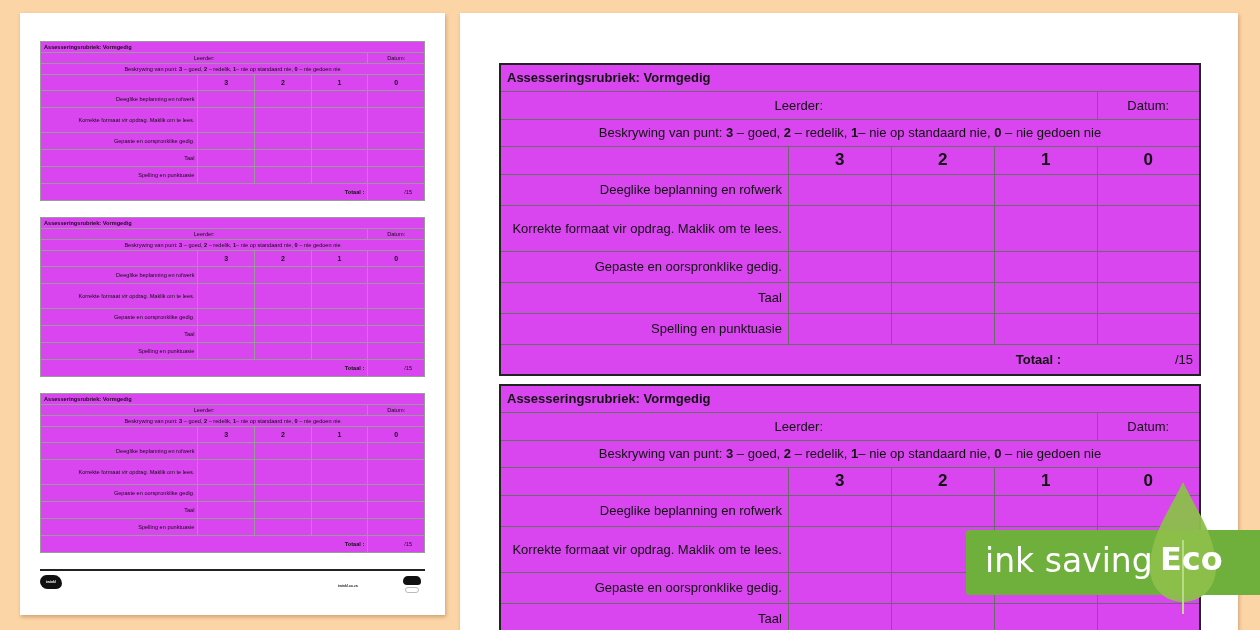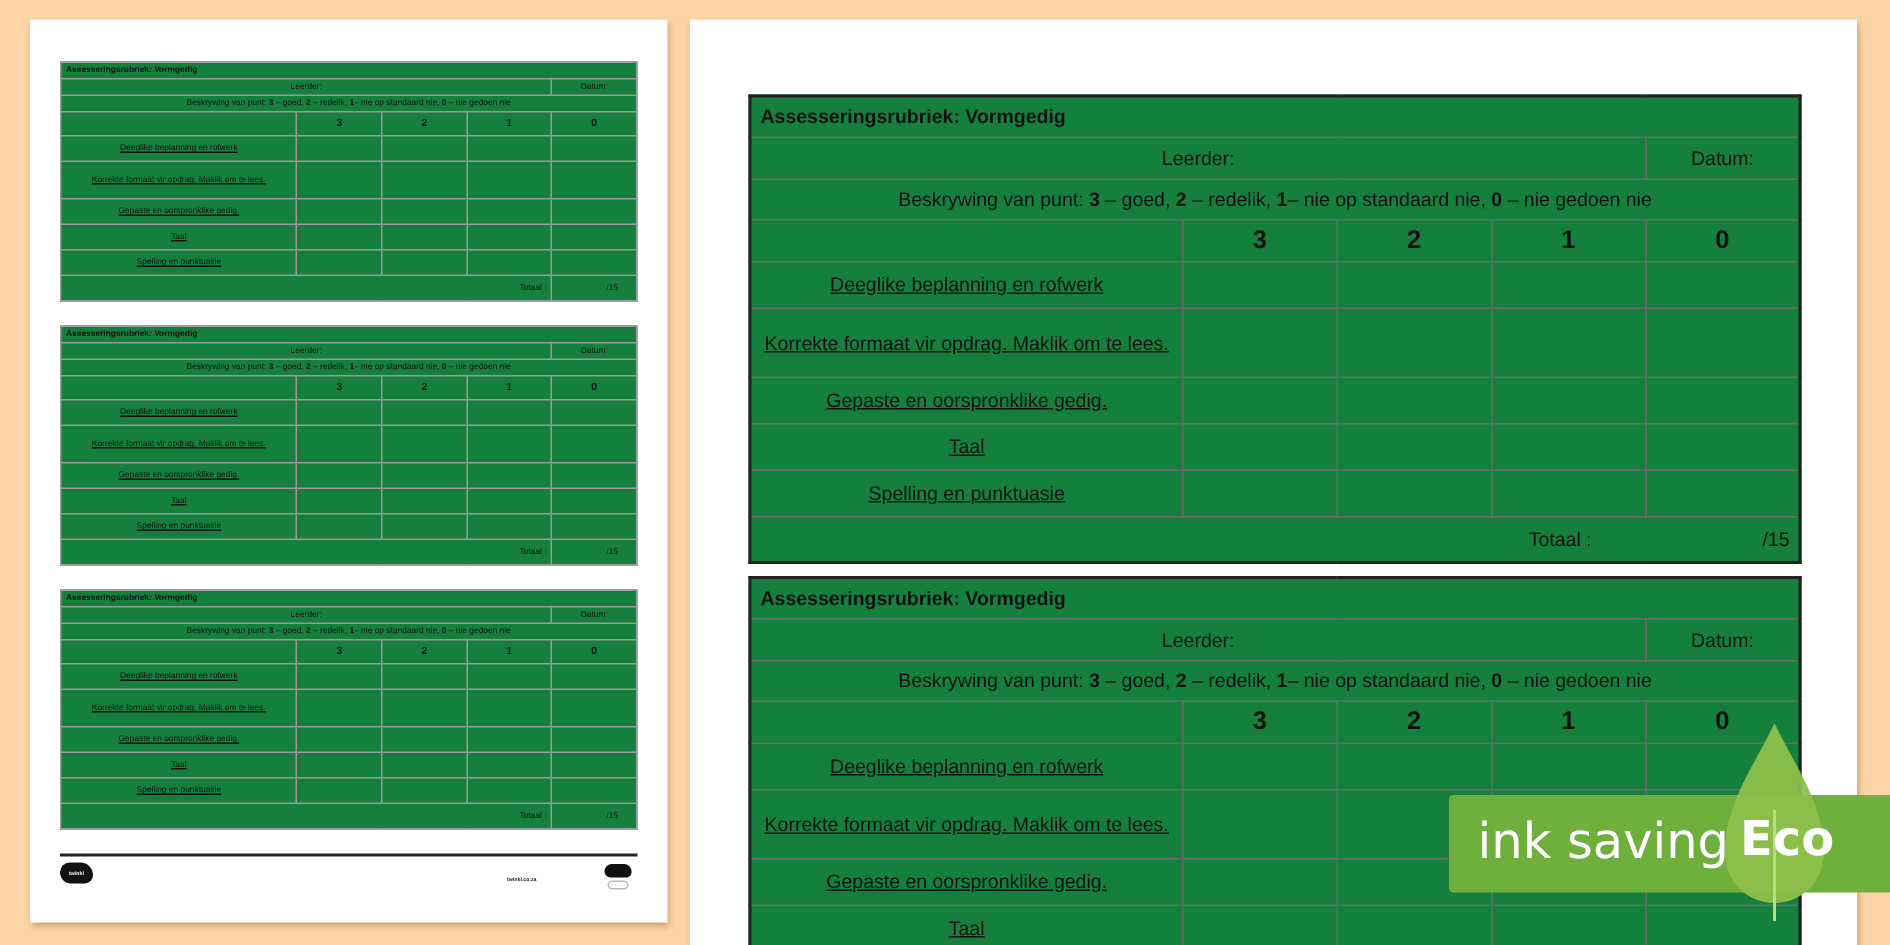--- a/index.html
+++ b/index.html
@@ -4,28 +4,28 @@
 <style>
   * { box-sizing: border-box; margin: 0; padding: 0; }
   html, body { width: 1260px; height: 630px; overflow: hidden; }
   body { background: #fcd5a6; font-family: "Liberation Sans", sans-serif; position: relative; color: #111; }
 
   .page { position: absolute; background: #fff; box-shadow: 1px 2px 4px rgba(150,100,50,0.45); }
   #page-left { left: 20px; top: 13px; width: 425px; height: 602px; }
   #page-right { left: 460px; top: 13px; width: 778px; height: 640px; }
 
   
-  .rubric { position: absolute; border-collapse: collapse; background: #15803d; table-layout: fixed; }
+  .rubric { position: absolute; border-collapse: collapse; background: #d946ef; table-layout: fixed; }
   .rubric td { border: 1px solid #555; vertical-align: middle; }
   .rubric .title { font-weight: bold; text-align: left; }
   .rubric .lbl { text-align: center; }
-  .rubric .crit { text-align: center; text-decoration: underline; }
+  .rubric .crit { text-align: right; }
   .rubric .score-h { font-weight: bold; text-align: center; }
   .rubric .total-row td { text-align: right; }
-  .rubric .tot-lbl { font-weight: normal; margin-top: 36px; }
+  .rubric .tot-lbl { font-weight: bold; margin-top: 36px; }
 
   
   .rubric.small { left: 20px; width: 385px; font-size: 5.6px; border: 1.5px solid #666; }
   .rubric.small td { border-color: #9a9a9a; padding: 1px 3px; }
   .rubric.small tr.r-title td, .rubric.small tr.r-learner td, .rubric.small tr.r-desc td { height: 11px; }
   .rubric.small tr.r-head td { height: 16px; font-size: 7px; }
   .rubric.small tr.r-crit td { height: 17px; }
   .rubric.small tr.r-crit.tall td { height: 25px; }
   .rubric.small tr.total-row td { height: 17px; border-top: 1px solid #9a9a9a; }
   .rubric.small .tot-pad { padding-right: 12px; }

